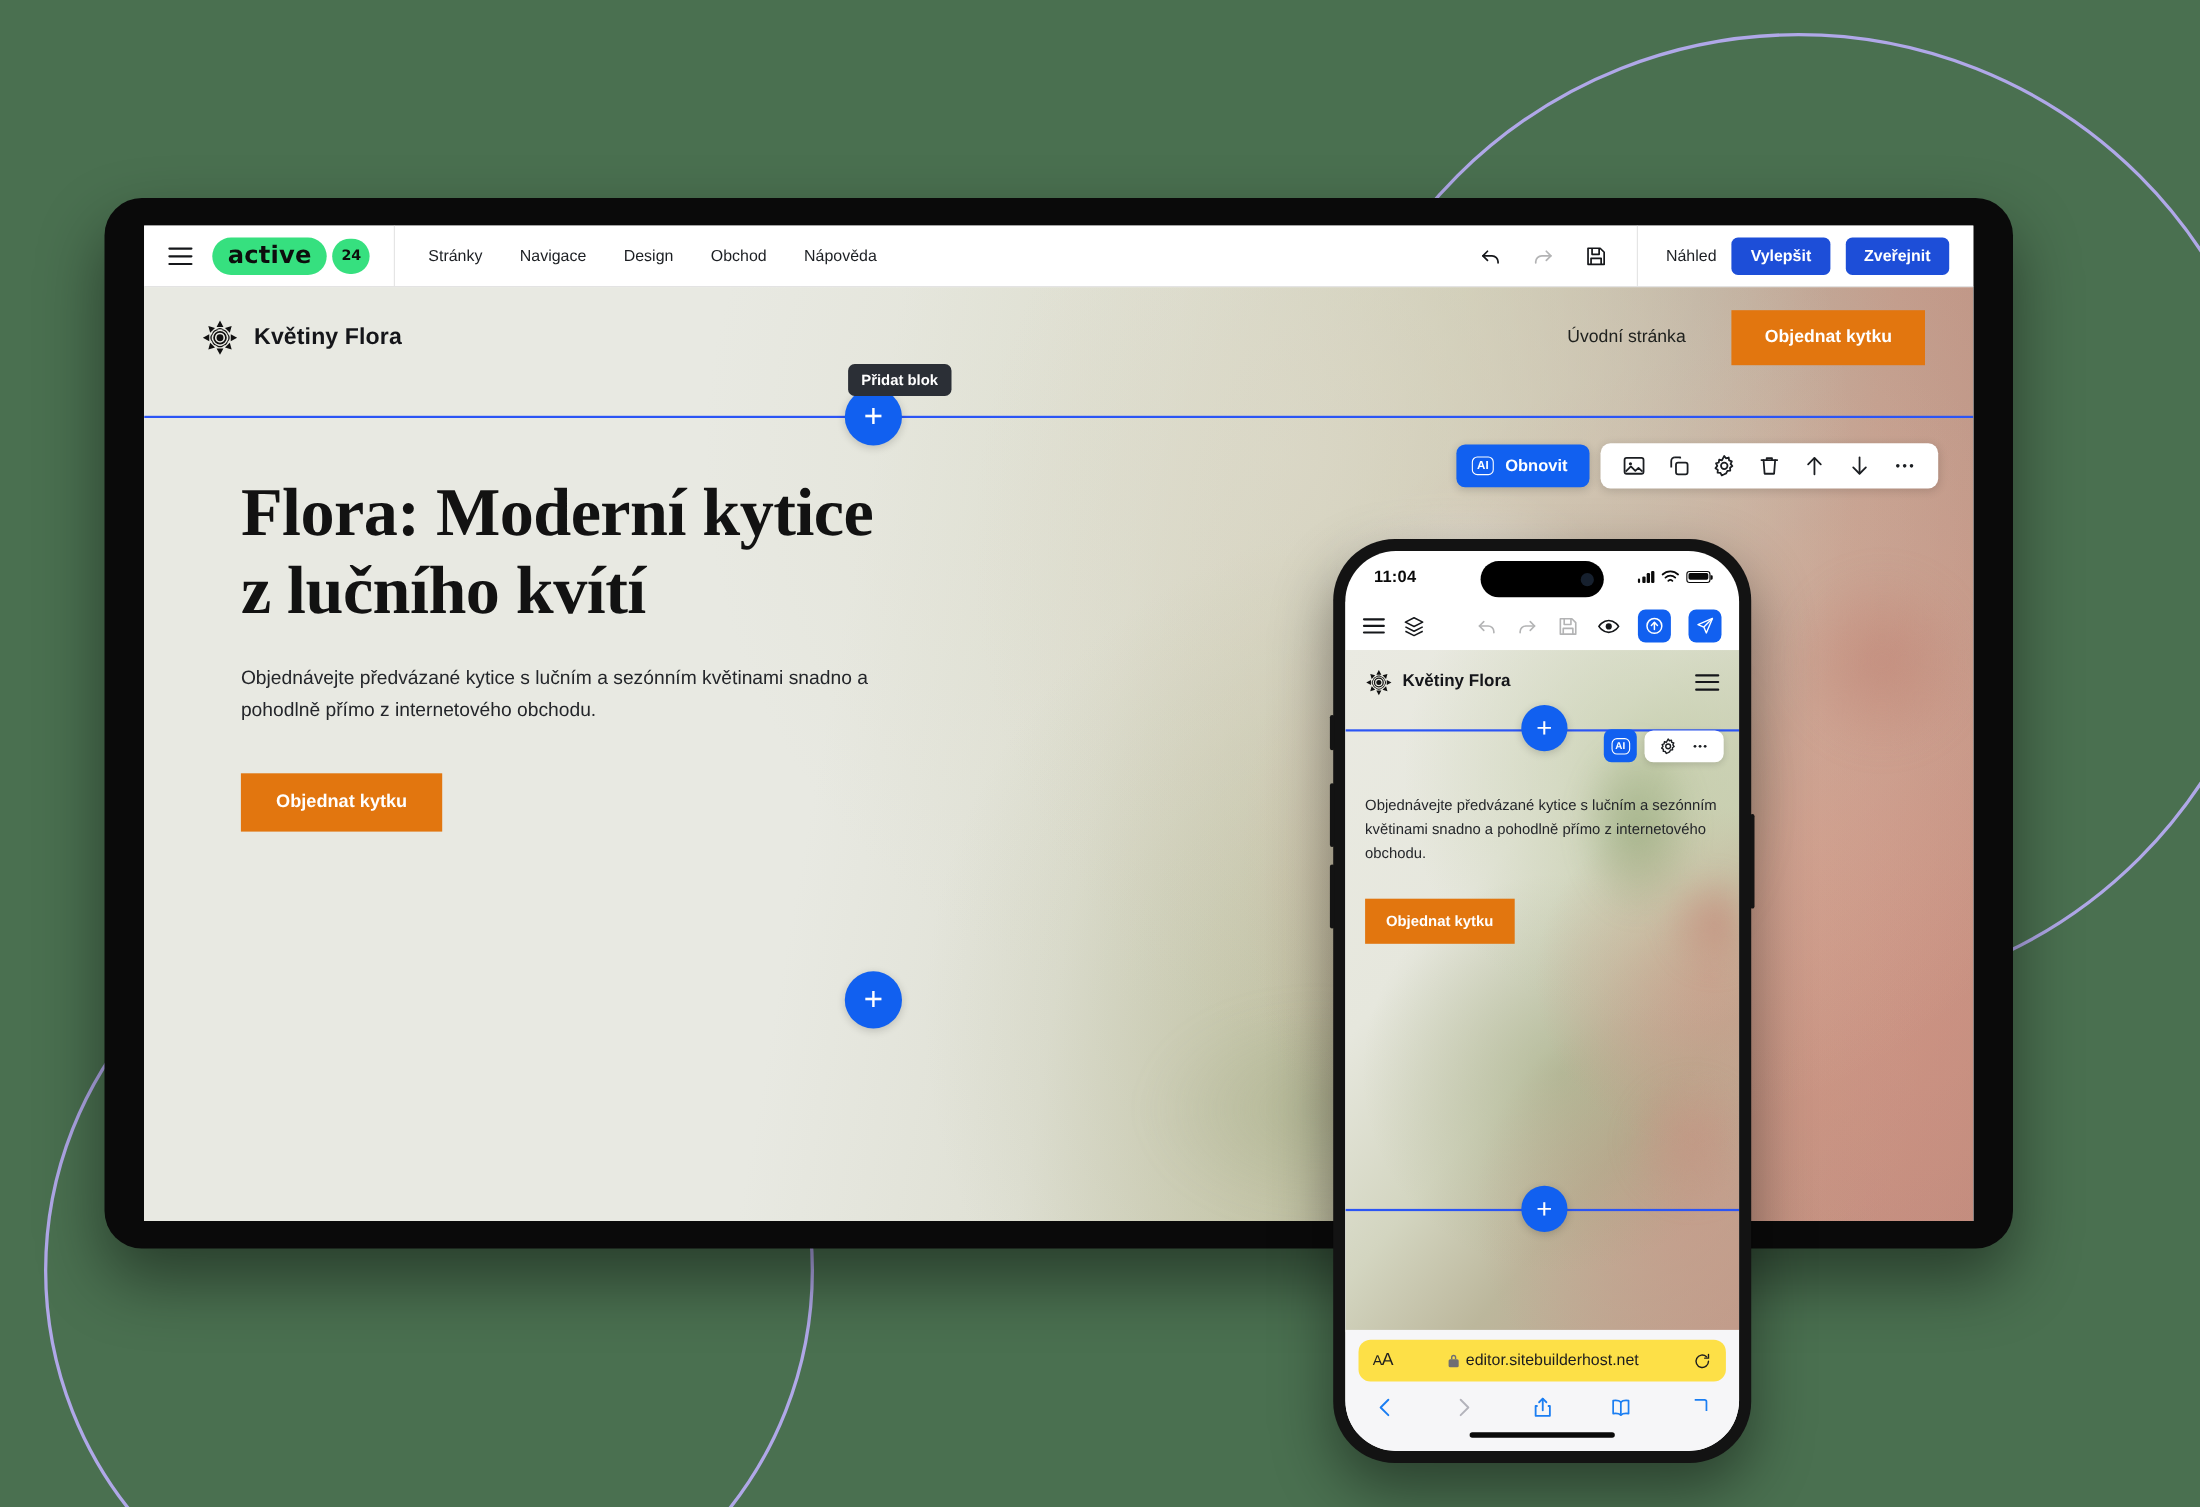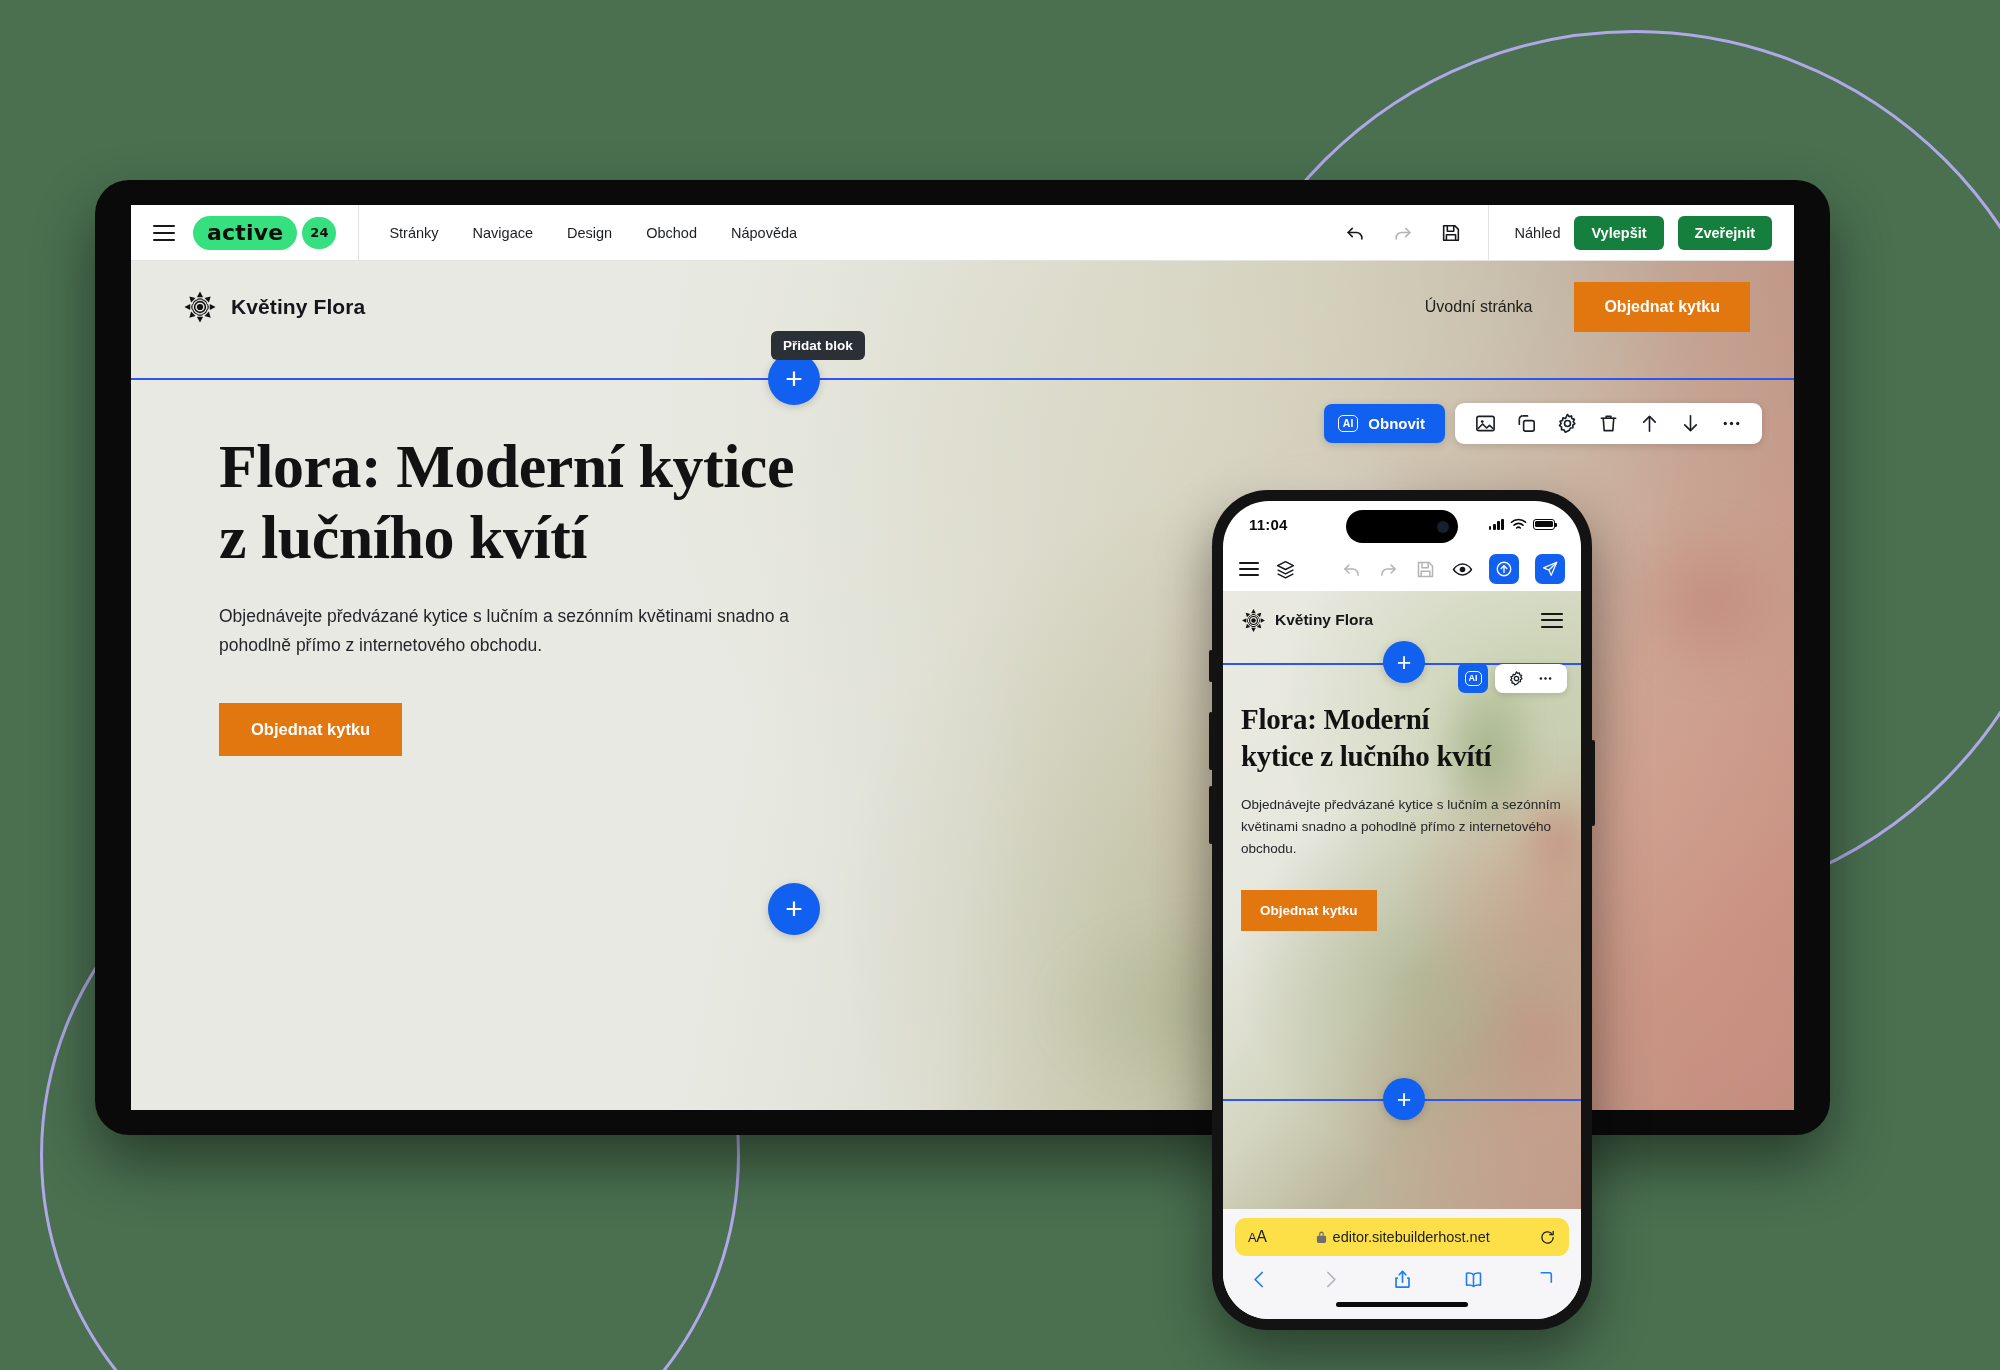--- a/index.html
+++ b/index.html
@@ -65,21 +65,21 @@
   .eb-menu { display: flex; align-items: center; gap: 34px; padding-left: 30px; }
   .eb-menu span { font-size: 14.5px; color: #1c1f23; cursor: pointer; }
   .eb-right { margin-left: auto; display: flex; align-items: center; height: 100%; }
   .eb-icons { display: flex; align-items: center; gap: 26px; padding-right: 26px; height: 100%;
               border-right: 1px solid #e3e3e3; }
   .ico { width: 22px; height: 22px; display: block; cursor: pointer; }
   .ico.dim { opacity: .32; }
   .eb-actions { display: flex; align-items: center; gap: 14px; padding: 0 22px 0 26px; }
   .preview-link { font-size: 14.5px; color: #1c1f23; cursor: pointer; }
   .btn-blue {
-    background: #15803d; color: #fff; border: none;
+    background: #1d4ed8; color: #fff; border: none;
     font-size: 14.5px; font-weight: 700; border-radius: 6px;
     padding: 9px 17px; cursor: pointer;
     font-family: "Liberation Sans", sans-serif;
   }
 
   
   .canvas { position: relative; height: 849px; overflow: hidden; background: #e9eae3; }
   .hero-bg {
     position: absolute; inset: 0;
     background:
@@ -537,24 +537,20 @@
               </svg>
             <svg class="ico" viewBox="0 0 24 24" fill="#1b1e22">
                 <circle cx="5.5" cy="12" r="1.8"></circle>
                 <circle cx="12" cy="12" r="1.8"></circle>
                 <circle cx="18.5" cy="12" r="1.8"></circle>
               </svg>
           </div>
         </div>
 
         <div class="phone-copy">
-          <h1 class="phone-h1">
-            <span>Flora: Moderní</span><br>
-            <span>kytice z lučního kvítí</span>
-          </h1>
           <p class="phone-p">Objednávejte předvázané kytice s lučním a sezónním květinami snadno a pohodlně přímo z internetového obchodu.</p>
           <div class="phone-cta">
             <button class="btn-orange">Objednat kytku</button>
           </div>
         </div>
 
         <div class="insert-rule" style="top:508px"></div>
         <div class="fab" style="left:160px; top:487px; width:42px; height:42px; font-size:25px">+</div>
       </div>
 

